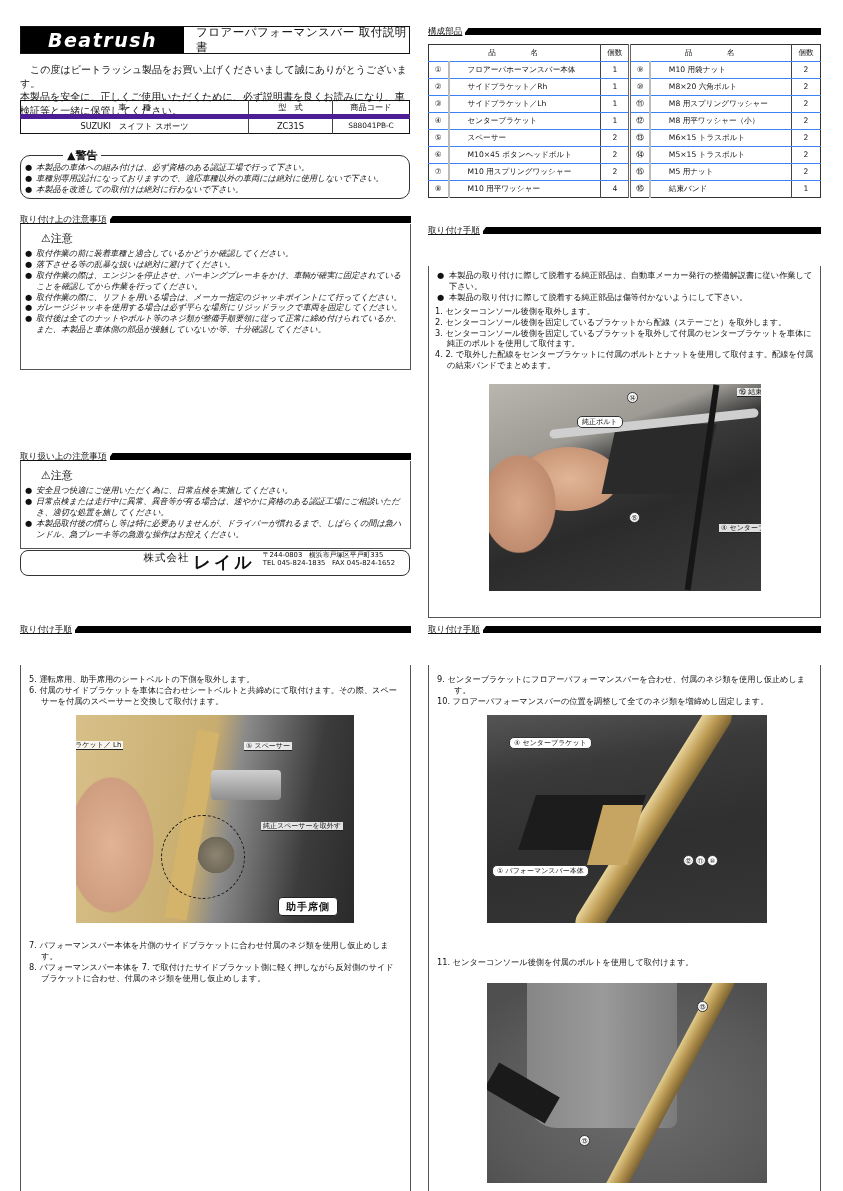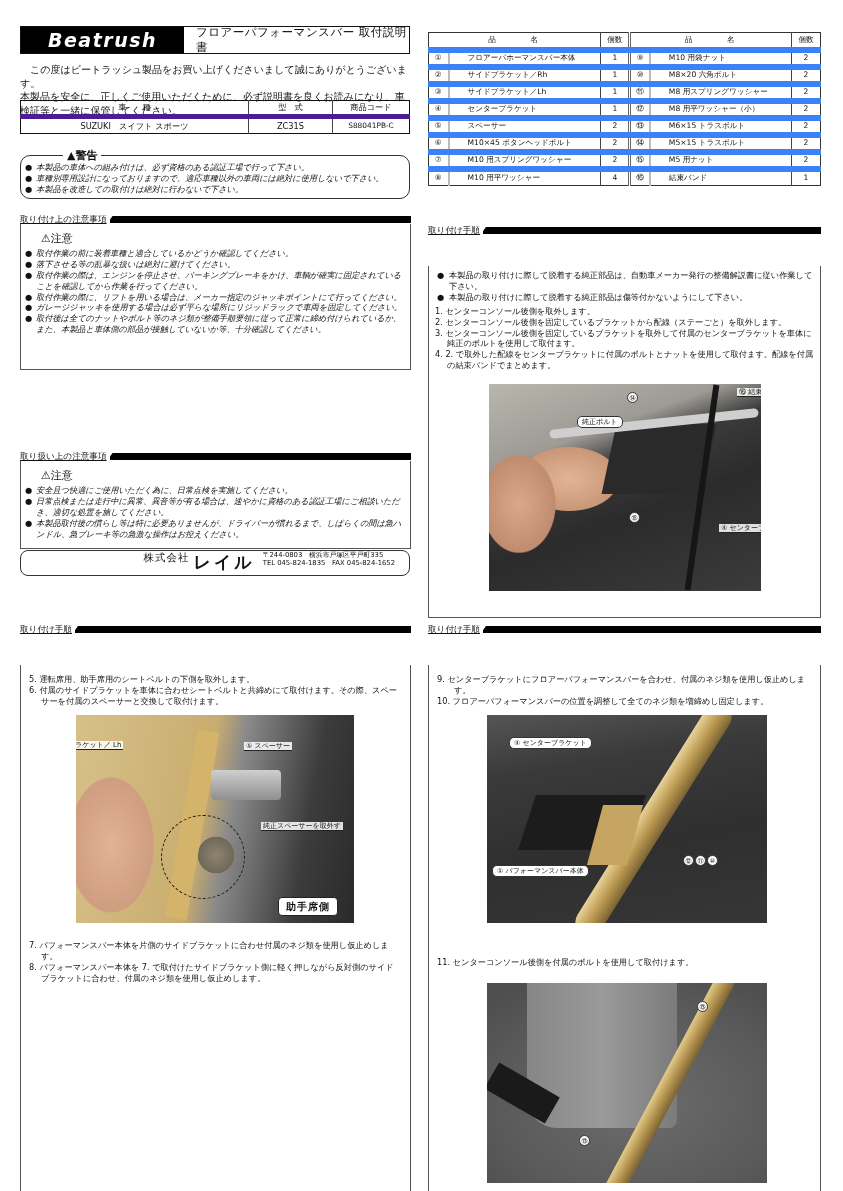--- a/index.html
+++ b/index.html
@@ -41,21 +41,21 @@
   .sec2 .box { height: 88px; padding: 8px 4px 0 4px; }
 
   .company { left: 20px; top: 550px; width: 390px; height: 26px; border: 1.3px solid #333; border-radius: 8px; display: flex; align-items: flex-start; justify-content: flex-end; padding-right: 14px; }
   .company .kk { font-size: 10.5px; margin-right: 4px; letter-spacing: 1px; }
   .company .name { font-size: 17px; font-weight: bold; letter-spacing: 3px; margin-right: 8px; }
   .company .addr { font-size: 6.8px; line-height: 1.25; }
 
   
   .parts { left: 428px; top: 24px; width: 393px; }
   .partsTbl { margin-top: 8px; width: 393px; border: 1.3px solid #333; font-size: 7.6px; }
-  .partsTbl td, .partsTbl th { height: 17px; border-bottom: 6px solid #3b82f6; font-weight: normal; }
+  .partsTbl td, .partsTbl th { height: 17px; border-bottom: 1px solid #3b82f6; font-weight: normal; }
   .partsTbl tr:last-child td { border-bottom: none; }
   .partsTbl .num { width: 20px; text-align: center; border-right: 2px solid #bbb; }
   .partsTbl .nm { padding-left: 18px; }
   .partsTbl .qty { width: 29px; text-align: center; border-left: 1px solid #444; }
   .partsTbl .sep { border-right: 3px double #666; }
   .partsTbl th.hn { text-align: center; letter-spacing: 3px; }
 
   
   .panel { border: 1.3px solid #555; border-top: none; margin-top: 31px; }
   .p1 { left: 428px; top: 223px; width: 393px; }
@@ -144,20 +144,24 @@
 <div class="abs company">
   <span class="kk">株式会社</span>
   <span class="name">レイル</span>
   <span class="addr">
     <span style="display:block">〒244-0803　横浜市戸塚区平戸町335</span>
     <span style="display:block">TEL 045-824-1835　FAX 045-824-1652</span>
   </span>
 </div>
 
 <div class="abs parts">
+  <div class="sechead">
+    <span class="lbl">構成部品</span>
+    <span class="bar"></span>
+  </div>
   <table class="partsTbl">
     <tbody>
         <tr>
       <th class="hn" colspan="2">品　　　名</th>
       <th class="qty sep">個数</th>
       <th class="hn" colspan="2">品　　　名</th>
       <th class="qty">個数</th>
     </tr>
     <tr>
       <td class="num">①</td>

